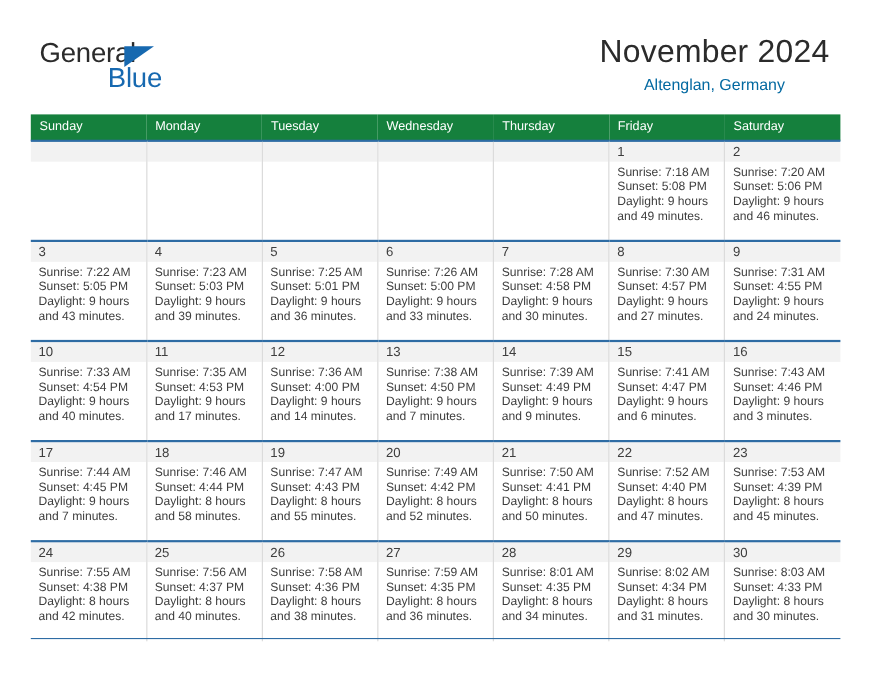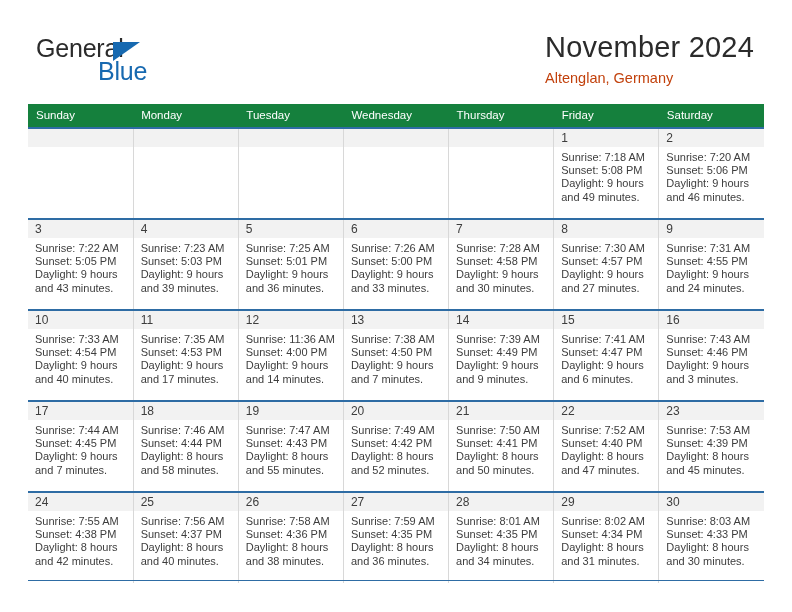--- a/index.html
+++ b/index.html
@@ -62,33 +62,33 @@
     top: 23px;
     font-size: 25px;
     letter-spacing: -0.2px;
     color: #1769b0;
     line-height: 1;
   }
   .title-block {
     position: absolute;
     right: 38px;
     top: 32px;
-    text-align: left;
+    text-align: center;
   }
   .month-title {
     font-size: 29px;
     color: #2b2b2b;
     font-weight: normal;
     line-height: 1.05;
     letter-spacing: 0.2px;
   }
   .location {
     margin-top: 9px;
     font-size: 14.5px;
-    color: #c2410c;
+    color: #0369a1;
     line-height: 1;
   }
 
   
   .calendar {
     position: absolute;
     left: 28px;
     top: 104px;
     width: 736px;
     border-collapse: collapse;
@@ -323,21 +323,21 @@
           <div class="cell-body">
             <div>Sunrise: 7:35 AM</div>
             <div>Sunset: 4:53 PM</div>
             <div>Daylight: 9 hours</div>
             <div>and 17 minutes.</div>
           </div>
         </td>
         <td>
           <div class="daynum-band">12</div>
           <div class="cell-body">
-            <div>Sunrise: 11:36 AM</div>
+            <div>Sunrise: 7:36 AM</div>
             <div>Sunset: 4:00 PM</div>
             <div>Daylight: 9 hours</div>
             <div>and 14 minutes.</div>
           </div>
         </td>
         <td>
           <div class="daynum-band">13</div>
           <div class="cell-body">
             <div>Sunrise: 7:38 AM</div>
             <div>Sunset: 4:50 PM</div>

